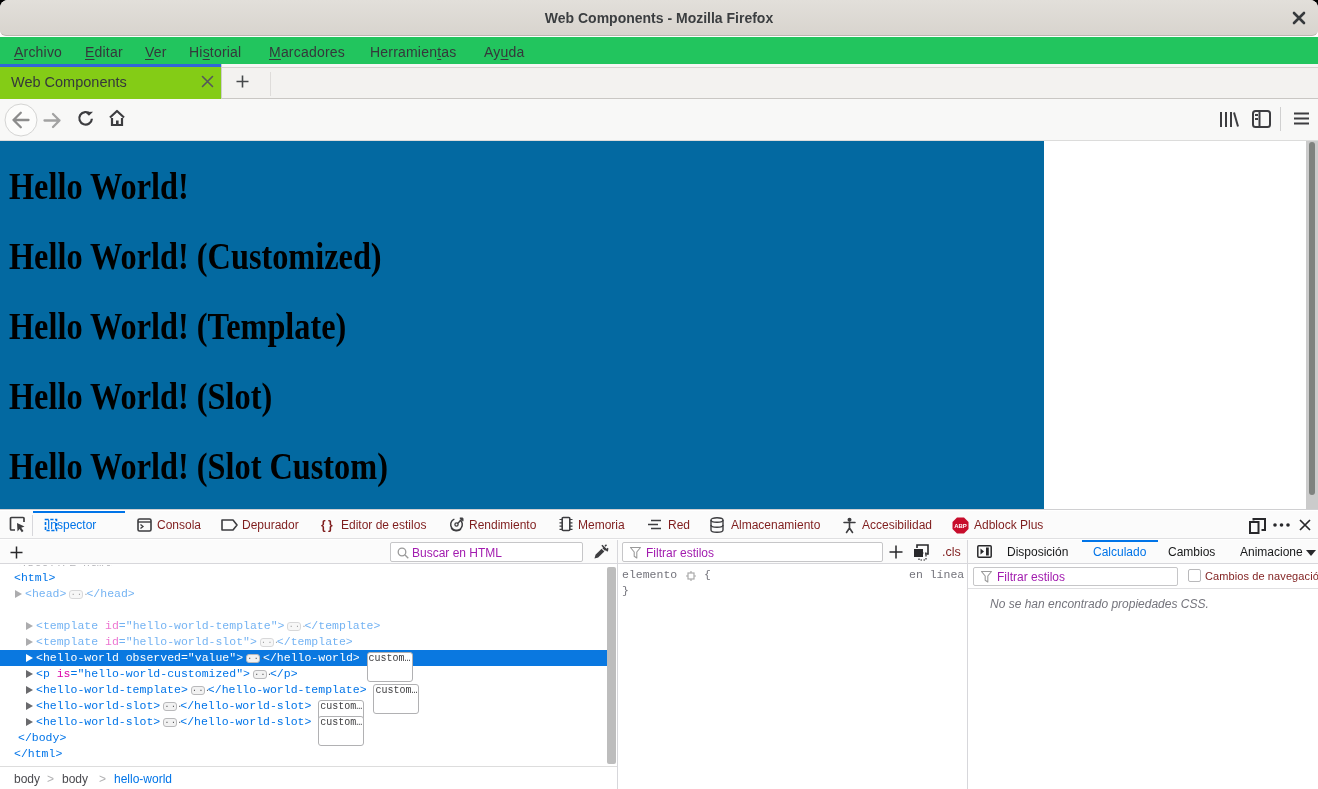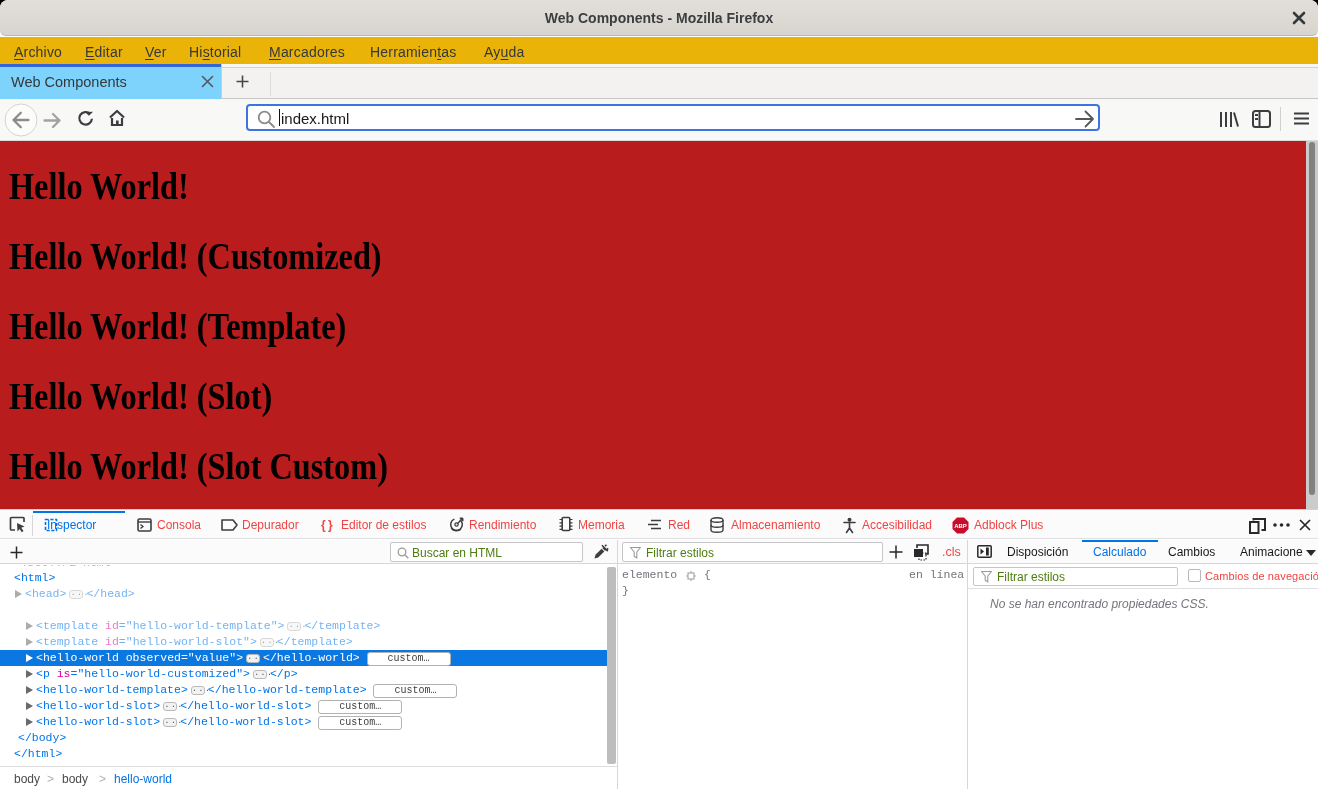--- a/index.html
+++ b/index.html
@@ -10,83 +10,83 @@
 .abs { position:absolute; }
 
 
 #titlebar { left:0; top:0; width:1318px; height:36px;
   background:linear-gradient(#e2dfda,#d8d4ce);
   border-bottom:1px solid #bcb7af;border-radius:6px; }
 #title { width:100%; text-align:center; top:10px; font-size:14px; font-weight:bold; color:#3b3e40; }
 #tclose { right:8px; top:7px; width:22px; height:22px; }
 
 
-#menubar { left:0; top:37px; width:1318px; height:27px; background:#eab308; }
+#menubar { left:0; top:37px; width:1318px; height:27px; background:#22c55e; }
 .menuitem { position:absolute; top:7px; font-size:14px; color:#35383b; letter-spacing:0.2px; }
 .menuitem u { text-decoration:underline; text-underline-offset:2px; }
 
 
 #tabbar { left:0; top:64px; width:1318px; height:35px; background:#f7f6f5; }
 #tabbar .rest { position:absolute; left:222px; top:3px; width:1096px; height:31px; background:#f3f2f0; border-top:1px solid #d5d3d0; }
 #tabbar .bord { position:absolute; left:222px; bottom:0; width:1096px; height:1px; background:#c9c7c4; }
 #tabbar .plussep { position:absolute; left:270px; top:8px; width:1px; height:24px; background:#dedcda; }
-#tab1 { position:absolute; left:0; top:0; width:222px; height:35px; background:#7dd3fc;
+#tab1 { position:absolute; left:0; top:0; width:222px; height:35px; background:#84cc16;
   border-right:1px solid #ccc; }
 #tab1 .blue { position:absolute; left:0; top:0; width:100%; height:2.5px; background:#3265d8; }
 #tab1 .t { position:absolute; left:11px; top:10px; font-size:14.5px; color:#35383b; width:180px;
   white-space:nowrap; overflow:hidden; }
 #tabclose { position:absolute; left:201px; top:11px; width:13px; height:13px; }
 #newtab { position:absolute; left:236px; top:11px; width:13px; height:13px; }
 
 
 #navbar { left:0; top:99px; width:1318px; height:42px; background:#f8f8f7; border-bottom:1px solid #dcdcdb; }
 #urlbar { position:absolute; left:246px; top:5px; width:854px; height:27px; background:#fff;
   border:2px solid #3b76e0; border-radius:4px; }
 #urltext { position:absolute; left:33px; top:4px; font-size:15px; color:#17191b; }
 #cursor { position:absolute; left:31px; top:3px; width:1px; height:17px; background:#111; }
 
 
-#content { left:0; top:141px; width:1318px; height:368px; background:#b91c1c; }
+#content { left:0; top:141px; width:1044px; height:368px; background:#0369a1; }
 h1 { position:absolute; left:9px; font-family:"Liberation Serif", serif; font-weight:bold;
   font-size:37px; color:#000; white-space:nowrap; transform:scaleX(0.873); transform-origin:left top; }
 #sbtrack { position:absolute; left:1306px; top:141px; width:12px; height:368px; background:#cbcbcb; }
 #sbthumb { position:absolute; left:1309px; top:142px; width:6px; height:353px; background:#7f827f; border-radius:3px; }
 
 
 #devtools { left:0; top:509px; width:1318px; height:280px; background:#fff; border-top:1px solid #d0d0d2; }
 #dtrow1 { position:absolute; left:0; top:1px; width:1318px; height:28px; background:#fbfbfb; border-bottom:1px solid #e0e0e2; }
 #dtrow2 { position:absolute; left:0; top:30px; width:967px; height:24px; background:#fbfbfb; border-bottom:1px solid #d7d7db; }
-.dtlabel { position:absolute; top:7px; font-size:12px; color:#ef4444; white-space:nowrap; }
+.dtlabel { position:absolute; top:7px; font-size:12px; color:#7f1d1d; white-space:nowrap; }
 .dtblue { color:#0074e8; }
 #insind { position:absolute; left:33px; top:0px; width:92px; height:2px; background:#0074e8; }
 .vsep { position:absolute; background:#d7d7db; width:1px; }
 
 
 .searchbox { position:absolute; background:#fff; border:1px solid #c6c6c8; border-radius:2px; }
-.ph { position:absolute; font-size:12px; color:#4d7c0f; white-space:nowrap; }
+.ph { position:absolute; font-size:12px; color:#a21caf; white-space:nowrap; }
 
 
 #sidetabs { position:absolute; left:967px; top:30px; width:351px; height:24px; background:#fbfbfb; border-bottom:1px solid #d7d7db; }
 #calcind { position:absolute; left:115px; top:0; width:76px; height:2px; background:#0074e8; }
 .sidetab { position:absolute; top:5px; font-size:12px; color:#18191a; }
 .sidetab.dtblue { color:#0074e8; }
 
 
 #markup { position:absolute; left:0; top:55px; width:617px; height:201px; background:#fff; overflow:hidden;
   font-family:"Liberation Mono", monospace; font-size:11.5px; }
 .mline { position:absolute; left:0; height:16px; line-height:16px; white-space:nowrap; width:607px; }
 .tag { color:#0074e8; }
 .attr { color:#dd00a9; }
 .dim { opacity:0.55; }
 .tri { position:absolute; width:0; height:0; border-left:7px solid #6a6a6d; border-top:4px solid transparent; border-bottom:4px solid transparent; top:4px; }
 .tridown { position:absolute; width:0; height:0; border-top:7px solid #6a6a6d; border-left:4px solid transparent; border-right:4px solid transparent; top:6px; }
 .ell { display:inline-block; background:#f2f2f2; border:1px solid #b9b9bb; border-radius:3px;
   font-size:9px; line-height:5px; height:9px; width:14px; color:#58585a; text-align:center; vertical-align:2px; letter-spacing:1px; margin:0 3px;}
 .badge { display:inline-block; background:#fff; border:1px solid #b1b1b3; border-radius:3px;
-  font-size:10px; color:#3e3e40; height:14px; line-height:12px; padding:0 20px; vertical-align:0px; }
+  font-size:10px; color:#3e3e40; height:30px; line-height:12px; padding:0 1px; vertical-align:0px; }
 .selline { background:#0a78e0; color:#fff; }
 .selline .tag, .selline .attr { color:#fff; }
 #msbthumb { position:absolute; left:607px; top:57px; width:9px; height:197px; background:#bdbdbd; border-radius:2px; }
 
 
 #rules { position:absolute; left:618px; top:55px; width:349px; height:225px; background:#fff;
   font-family:"Liberation Mono", monospace; font-size:11.5px; color:#74747c; }
 
 
 #computed { position:absolute; left:968px; top:55px; width:350px; height:225px; background:#fff; }
@@ -146,31 +146,20 @@
     </svg>
     <svg style="left:77px;top:11px" width="17" height="17" viewBox="0 0 17 17">
       <path d="M13.2 4.0 A6.3 6.3 0 1 0 14.9 8.7" stroke="#3d3d40" stroke-width="2.2" fill="none" stroke-linecap="butt"></path>
       <path d="M13.2 0.6 L13.2 6.4 L7.6 6.4 Z" fill="#3d3d40" transform="rotate(45 13.2 4.6)"></path>
     </svg>
     <svg style="left:108px;top:10px" width="18" height="18" viewBox="0 0 18 18">
       <path d="M2 8.5 L9 2 L16 8.5" stroke="#3d3d40" stroke-width="2.2" fill="none" stroke-linejoin="round"></path>
       <path d="M4 9 V16 H14 V9" stroke="#3d3d40" stroke-width="2.2" fill="none"></path>
       <rect x="8" y="11.5" width="2.6" height="4.5" fill="#3d3d40"></rect>
     </svg>
-    <div id="urlbar">
-      <svg style="left:9px;top:4px" width="18" height="18" viewBox="0 0 18 18">
-        <circle cx="7.5" cy="7.5" r="5.8" stroke="#8a8a8a" stroke-width="1.8" fill="none"></circle>
-        <path d="M12 12 L17 17" stroke="#8a8a8a" stroke-width="1.8" stroke-linecap="round"></path>
-      </svg>
-      <div id="cursor"></div>
-      <div id="urltext">index.html</div>
-      <svg style="left:827px;top:4px" width="20" height="18" viewBox="0 0 20 18">
-        <path d="M1 9 H18 M18 9 L10.5 1.5 M18 9 L10.5 16.5" stroke="#55585a" stroke-width="1.8" fill="none" stroke-linecap="round" stroke-linejoin="round"></path>
-      </svg>
-    </div>
 
     <svg style="left:1219px;top:12px" width="20" height="17" viewBox="0 0 20 17">
       <path d="M2 1 V16 M7 1 V16 M12 1 V16" stroke="#3d3d40" stroke-width="2"></path>
       <path d="M15 1.5 L19 15.5" stroke="#3d3d40" stroke-width="2"></path>
     </svg>
 
     <svg style="left:1252px;top:11px" width="19" height="18" viewBox="0 0 19 18">
       <rect x="1" y="1" width="17" height="16" rx="2.5" stroke="#3d3d40" stroke-width="2" fill="none"></rect>
       <path d="M7.5 1 V17" stroke="#3d3d40" stroke-width="2"></path>
       <rect x="3" y="4" width="3" height="2" fill="#3d3d40"></rect>

